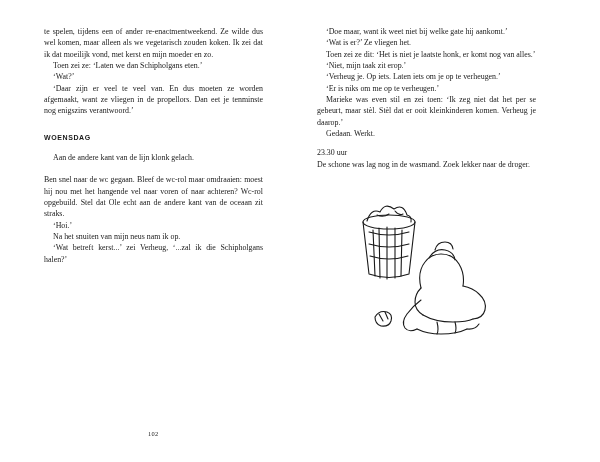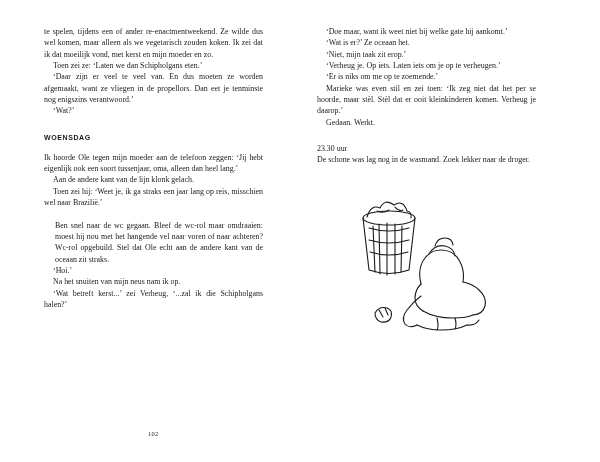--- a/index.html
+++ b/index.html
@@ -40,34 +40,33 @@
     line-height: 11.35px;
     text-align: justify;
     text-justify: inter-word;
     hyphens: none;
   }
   p.indent {
     text-indent: 9px;
   }
   p.gap {
     margin-top: 11.2px;
-    margin-left: 11px;
   }
   .section-head {
     font-family: "Liberation Sans", sans-serif;
     font-weight: bold;
     font-size: 7.0px;
     letter-spacing: 0.6px;
     margin-top: 17px;
     margin-bottom: 11px;
   }
   .time-head {
     font-size: 7.9px;
     line-height: 11.35px;
-    margin-top: 15px;
+    margin-top: 8px;
   }
   .folio {
     position: absolute;
     left: 148px;
     bottom: 25px;
     font-family: "Liberation Serif", serif;
     font-size: 6.4px;
     letter-spacing: 0.3px;
     color: #1a1a1a;
   }
@@ -83,41 +82,40 @@
 </style>
 </head>
 <body>
 
 <div class="page">
   <div class="columns">
 
     <div class="col col-left">
       <p>te spelen, tijdens een of ander re-enactmentweekend. Ze wilde dus wel komen, maar alleen als we vegetarisch zouden koken. Ik zei dat ik dat moeilijk vond, met kerst en mijn moeder en zo.</p>
       <p class="indent">Toen zei ze: ‘Laten we dan Schipholgans eten.’</p>
+      <p class="indent">‘Wat?’</p>
       <p class="indent">‘Daar zijn er veel te veel van. En dus moeten ze worden afgemaakt, want ze vliegen in de propellors. Dan eet je tenminste nog enigszins verantwoord.’</p>
-      <p class="indent">‘Wat?’</p>
 
       <div class="section-head">WOENSDAG</div>
 
-      <p>Ik hoorde Ole tegen mijn moeder aan de telefoon zeggen: ‘Jij hebt eigenlijk ook een soort tussenjaar, oma, alleen dan heel lang.’</p>
       <p class="indent">Aan de andere kant van de lijn klonk gelach.</p>
-      <p class="indent">Toen zei hij: ‘Weet je, ik ga straks een jaar lang op reis, misschien wel naar Brazilië.’</p>
       <p class="gap">Ben snel naar de wc gegaan. Bleef de wc-rol maar omdraaien: moest hij nou met het hangende vel naar voren of naar achteren? Wc-rol opgebuild. Stel dat Ole echt aan de andere kant van de oceaan zit straks.</p>
       <p class="indent">‘Hoi.’</p>
       <p class="indent">Na het snuiten van mijn neus nam ik op.</p>
       <p class="indent">‘Wat betreft kerst...’ zei Verheug, ‘...zal ik die Schipholgans halen?’</p>
     </div>
 
     <div class="col col-right">
       <p class="indent">‘Doe maar, want ik weet niet bij welke gate hij aankomt.’</p>
-      <p class="indent">‘Wat is er?’ Ze oceaan het.</p>
+      <p class="indent">‘Wat is er?’ Ze vliegen het.</p>
+      <p class="indent">Toen zei ze dit: ‘Het is niet je laatste honk, er komt nog van alles.’</p>
       <p class="indent">‘Niet, mijn taak zit erop.’</p>
       <p class="indent">‘Verheug je. Op iets. Laten iets om je op te verheugen.’</p>
-      <p class="indent">‘Er is niks om me op te zoemende.’</p>
-      <p class="indent">Marieke was even stil en zei toen: ‘Ik zeg niet dat het per se hoorde, maar stèl. Stèl dat er ooit kleinkinderen komen. Verheug je daarop.’</p>
+      <p class="indent">‘Er is niks om me op te verheugen.’</p>
+      <p class="indent">Marieke was even stil en zei toen: ‘Ik zeg niet dat het per se gebeurt, maar stèl. Stèl dat er ooit kleinkinderen komen. Verheug je daarop.’</p>
       <p class="indent">Gedaan. Werkt.</p>
 
       <p class="time-head">23.30 uur</p>
       <p>De schone was lag nog in de wasmand. Zoek lekker naar de droger.</p>
 
       <div class="illustration">
         <svg width="219" height="160" viewBox="0 0 219 160" xmlns="http://www.w3.org/2000/svg">
           <g fill="none" stroke="#1a1a1a" stroke-width="1.1" stroke-linecap="round" stroke-linejoin="round">
 
             <ellipse cx="72" cy="34" rx="26" ry="7"></ellipse>

